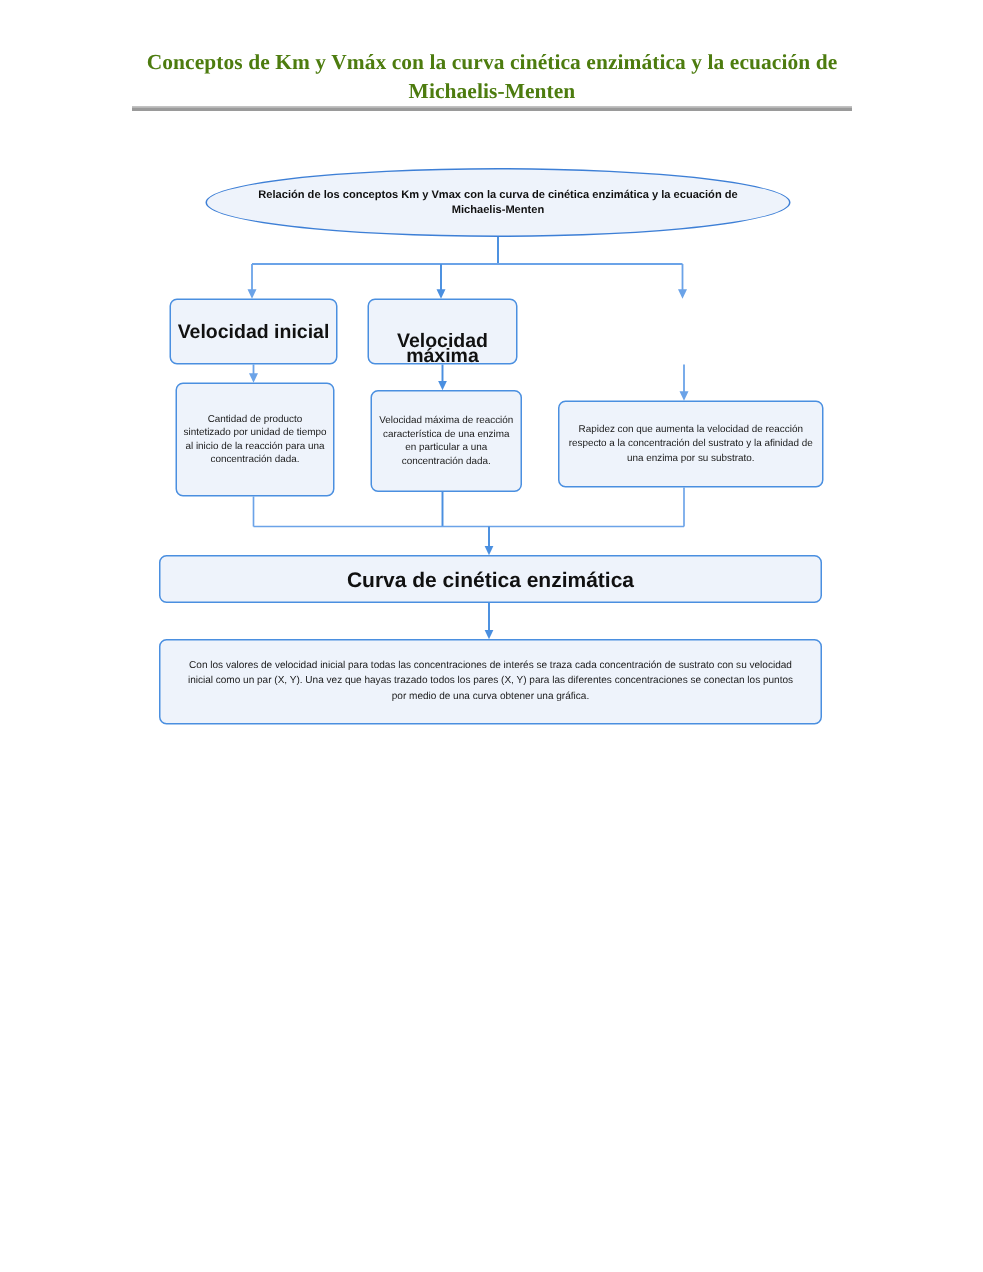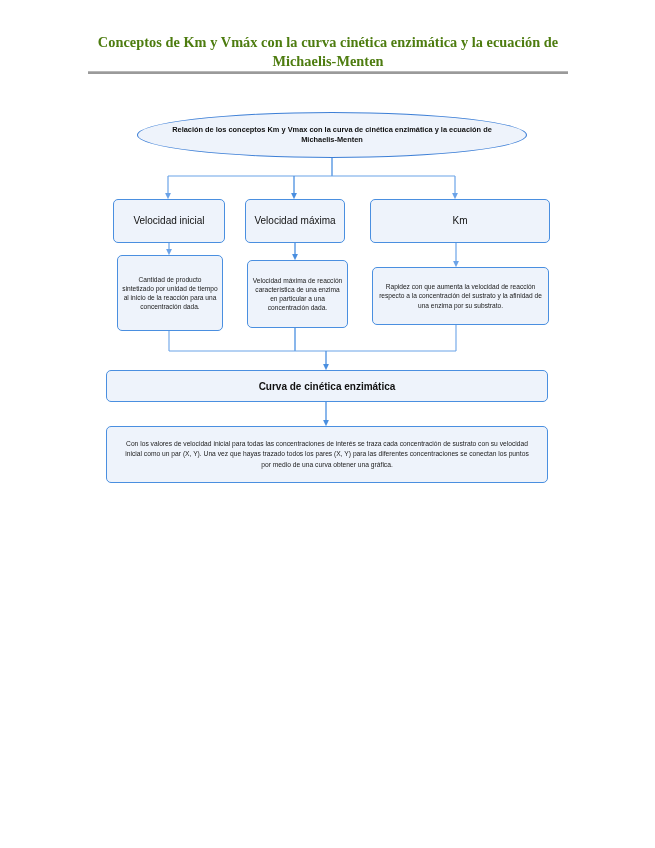--- a/index.html
+++ b/index.html
@@ -86,45 +86,45 @@
     font-size: 7.4px;
     font-weight: bold;
     line-height: 10.5px;
     color: #101010;
     width: 320px;
   }
 
   
   .lvl1 { height: 44px; }
   .lvl1 .txt {
-    font-size: 10px;
-    font-weight: normal;
+    font-size: 13px;
+    font-weight: bold;
     line-height: 10px;
     color: #111;
   }
   #box-vel-inicial  { left: 113px; top: 199px; width: 112px; }
-  #box-vel-maxima   { left: 245px; top: 199px; width: 100px; }
+  #box-vel-maxima   { left: 245px; top: 199px; width: 100px; align-items: flex-end; }
   #box-km           { left: 370px; top: 199px; width: 180px; }
 
   
   .lvl2 .txt {
     font-size: 6.6px;
     line-height: 9.2px;
     color: #1a1a1a;
   }
   #det-vel-inicial { left: 117px; top: 255px; width: 106px; height: 76px; }
   #det-vel-maxima  { left: 247px; top: 260px; width: 101px; height: 68px; }
   #det-km          { left: 372px; top: 267px; width: 177px; height: 58px; }
 
   
   #box-curva {
     left: 106px; top: 370px; width: 442px; height: 32px;
   }
   #box-curva .txt {
-    font-size: 10px;
+    font-size: 14px;
     font-weight: bold;
     line-height: 11px;
     color: #111;
   }
 
   
   #box-parrafo {
     left: 106px; top: 426px; width: 442px; height: 57px;
     align-items: center;
   }
@@ -189,23 +189,20 @@
   <div class="ellipse">
     <span class="txt">Relación de los conceptos Km y Vmax con la curva de cinética enzimática y la ecuación de Michaelis-Menten</span>
   </div>
 
   <div class="node lvl1" id="box-vel-inicial">
     <span class="txt">Velocidad inicial</span>
   </div>
   <div class="node lvl1" id="box-vel-maxima">
     <span class="txt">Velocidad máxima</span>
   </div>
-  <div class="node lvl1" id="box-km">
-    <span class="txt">Km</span>
-  </div>
 
   <div class="node lvl2" id="det-vel-inicial">
     <span class="txt">Cantidad de producto sintetizado por unidad de tiempo al inicio de la reacción para una concentración dada.</span>
   </div>
   <div class="node lvl2" id="det-vel-maxima">
     <span class="txt">Velocidad máxima de reacción característica de una enzima en particular a una concentración dada.</span>
   </div>
   <div class="node lvl2" id="det-km">
     <span class="txt">Rapidez con que aumenta la velocidad de reacción respecto a la concentración del sustrato y la afinidad de una enzima por su substrato.</span>
   </div>

